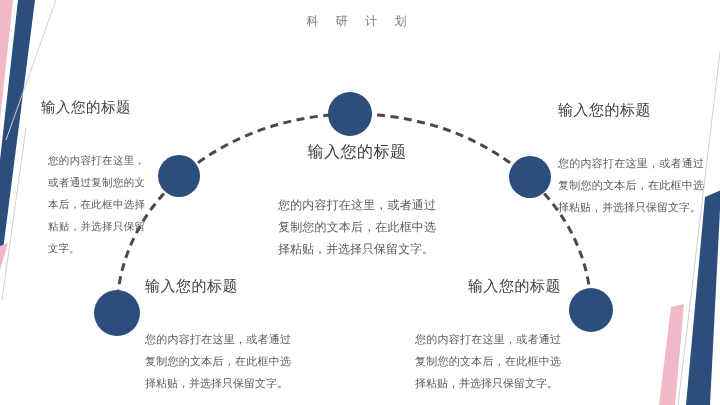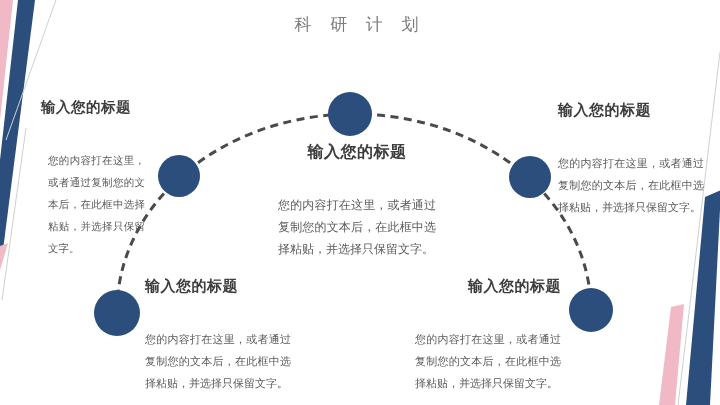--- a/index.html
+++ b/index.html
@@ -10,31 +10,31 @@
     background: #ffffff;
     font-family: "Liberation Sans", sans-serif;
   }
   #deco { position: absolute; left: 0; top: 0; z-index: 1; }
 
   .slide-title {
     position: absolute;
     left: 0; top: 13px; width: 720px;
     margin: 0;
     text-align: center;
-    font-size: 17px;
+    font-size: 12px;
     font-weight: 400;
     letter-spacing: 7px;
     color: var(--title-gray, #7b7b7b);
     z-index: 2;
   }
 
   .item { position: absolute; z-index: 3; }
   .item-title {
     font-size: 15px;
-    font-weight: 700;
+    font-weight: 400;
     letter-spacing: 0.5px;
     color: var(--heading-dark, #3d3d3d);
     margin-bottom: 7px;
     line-height: 20px;
   }
   .item-body {
     font-size: 11px;
     line-height: 22px;
     color: var(--body-gray, #5a5a5a);
     text-align: justify;

